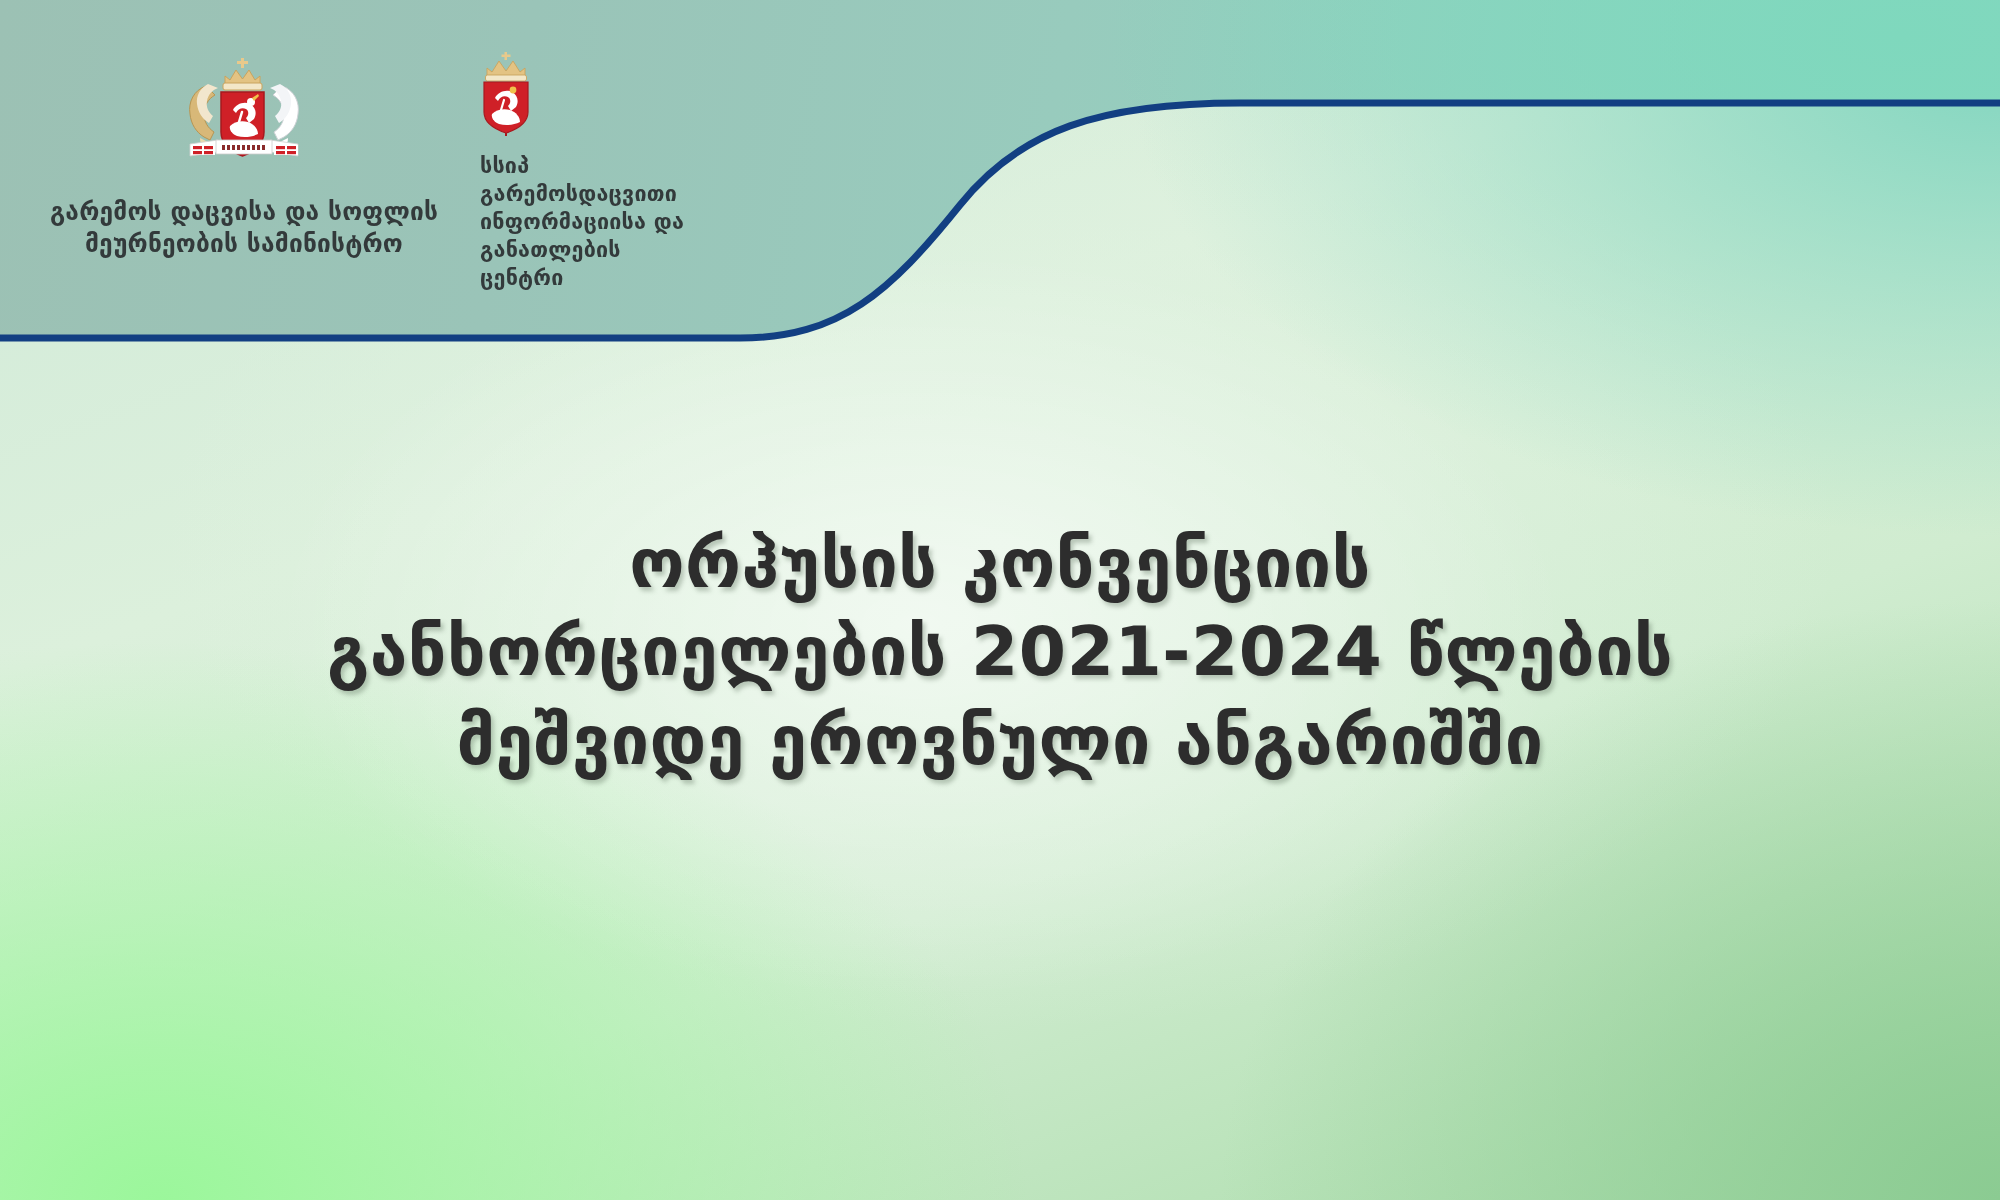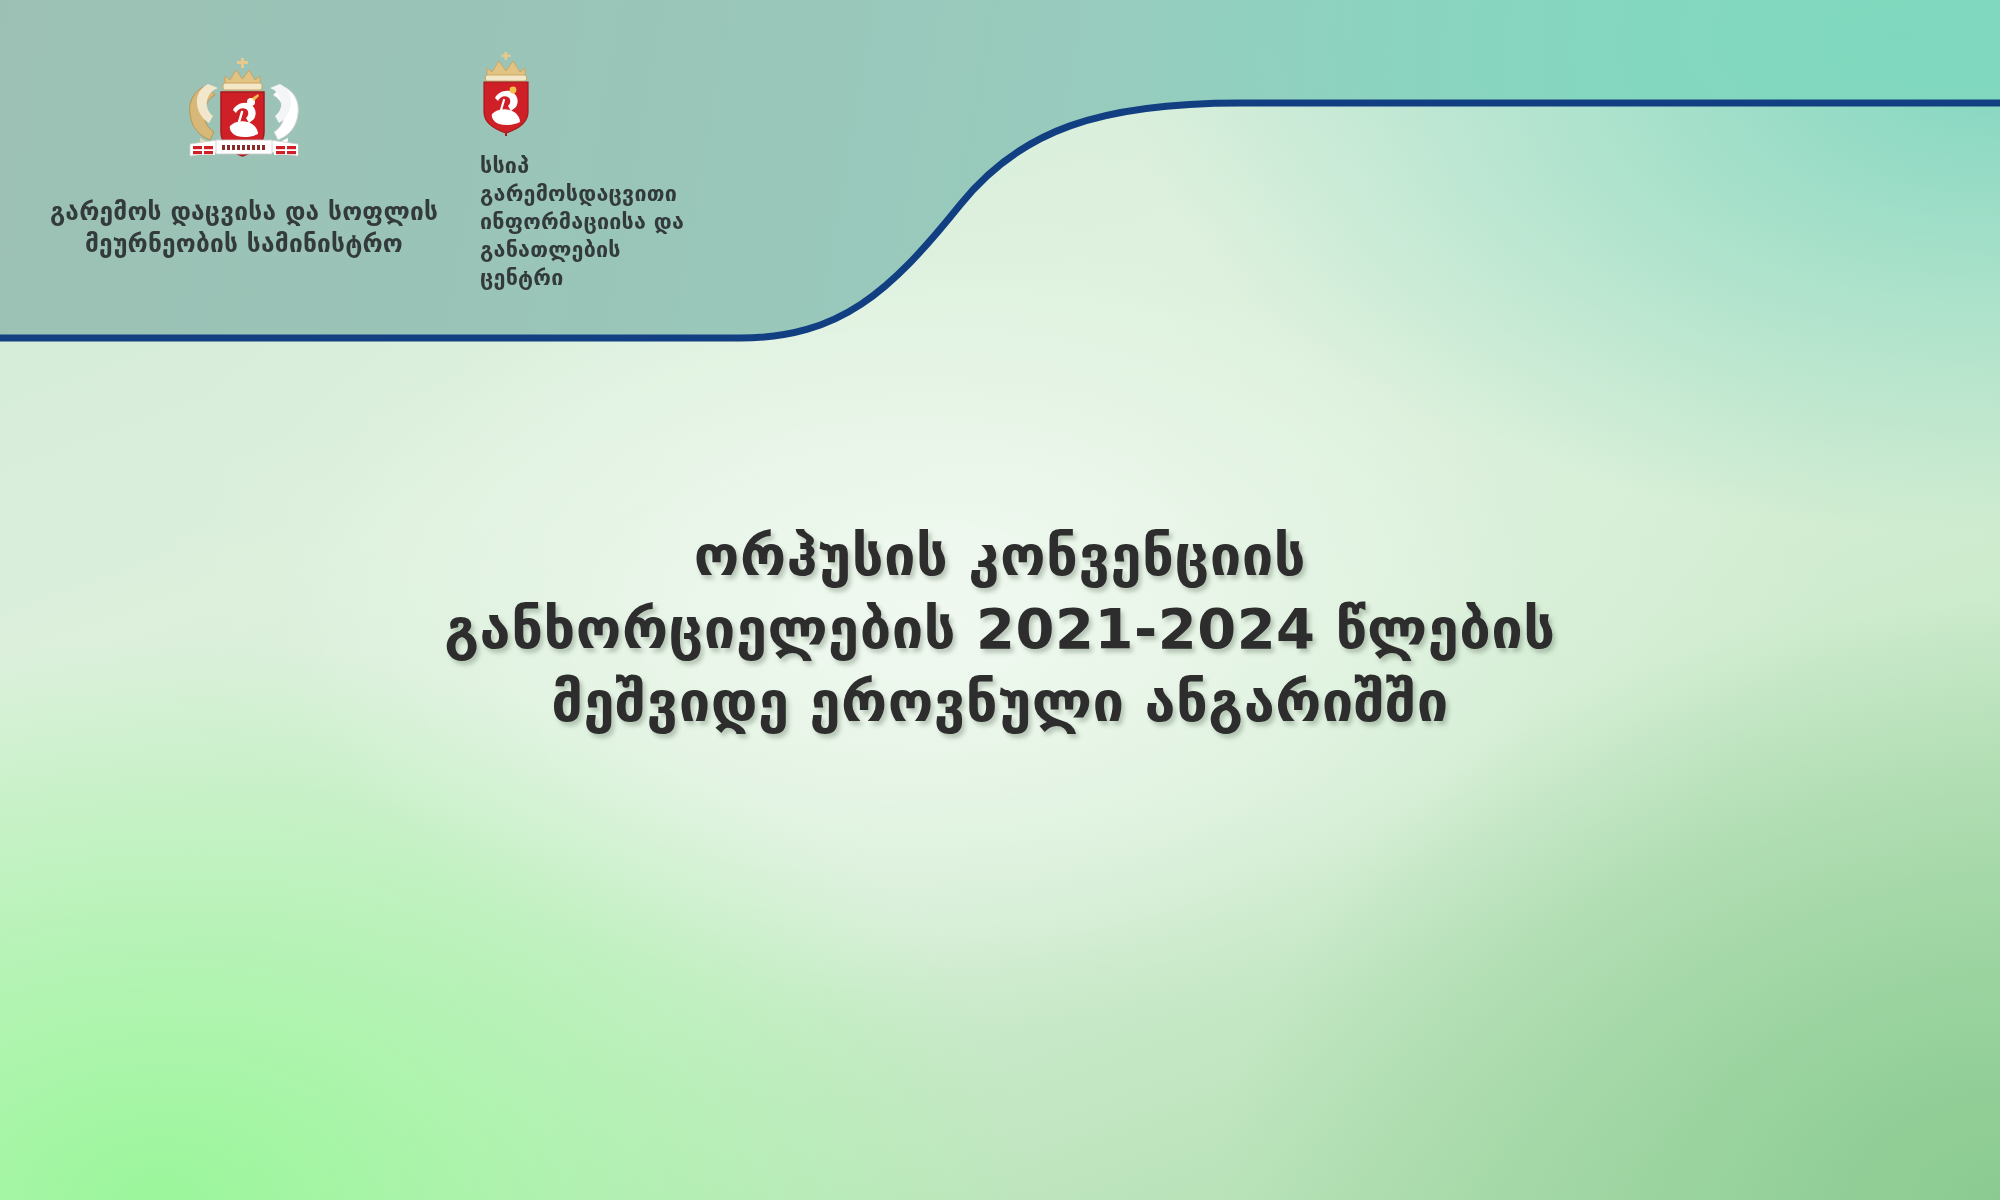--- a/index.html
+++ b/index.html
@@ -91,21 +91,21 @@
 
   
   .title {
     position: absolute;
     left: 0;
     top: 520px;
     width: 2000px;
     text-align: center;
     color: #2d2d2d;
     font-weight: 700;
-    font-size: 56px;
+    font-size: 68px;
     line-height: 1.30;
     letter-spacing: 0.5px;
     text-shadow: 3px 4px 4px rgba(90,110,90,0.35);
     white-space: pre-line;
   }
 </style>
 </head>
 <body>
 
 <div id="slide">

